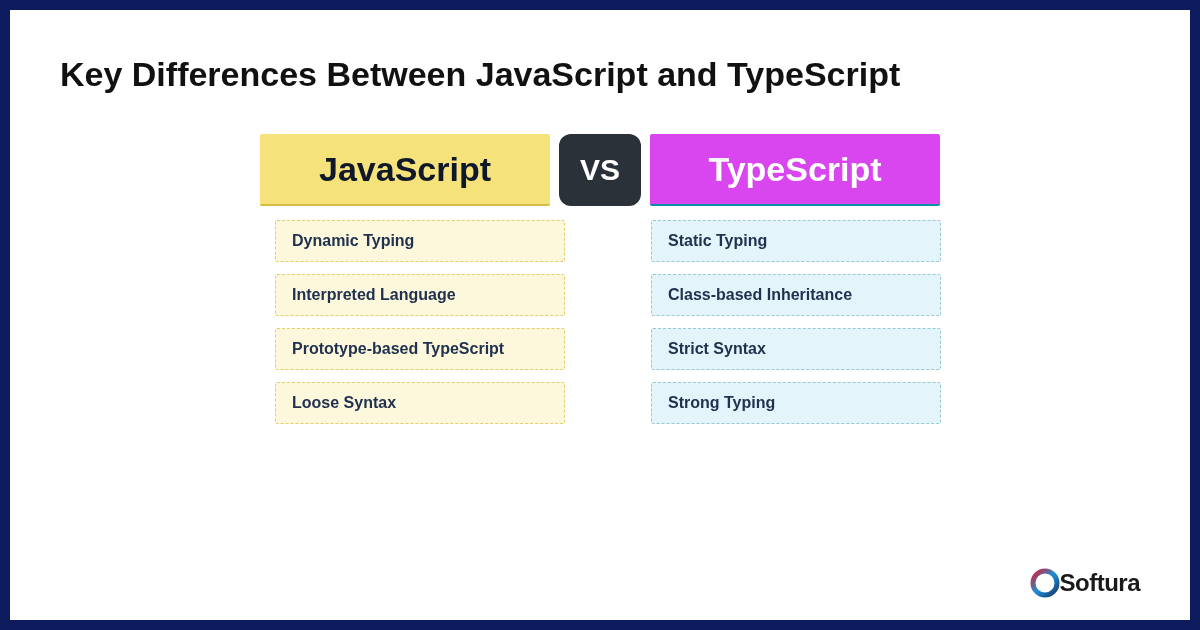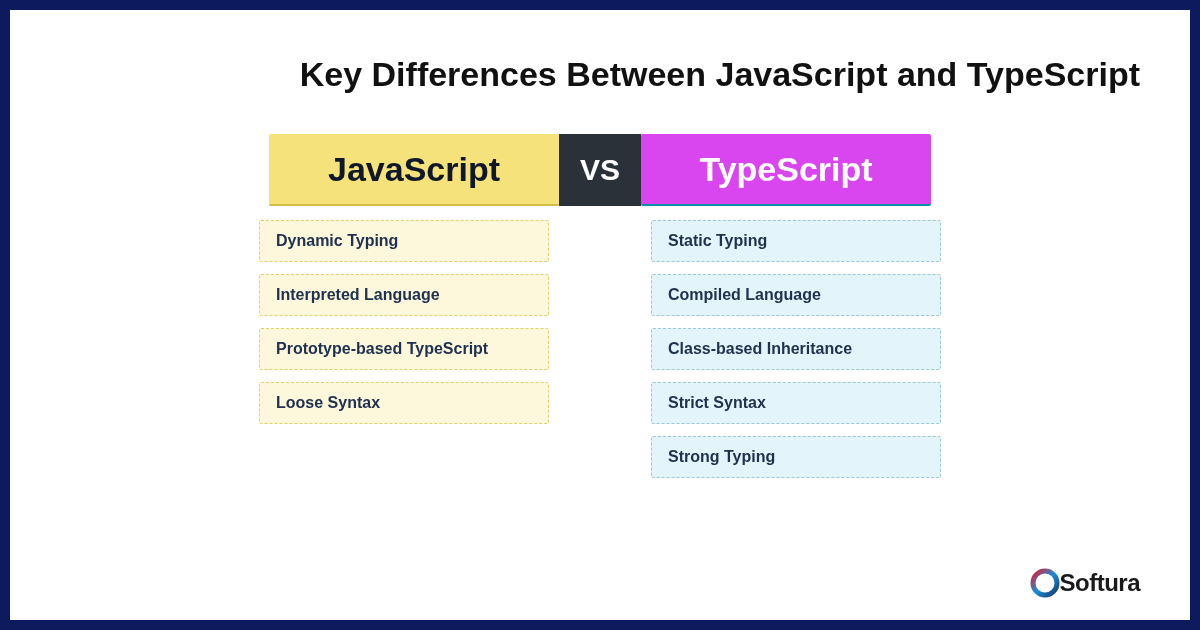--- a/index.html
+++ b/index.html
@@ -14,21 +14,21 @@
     width: 1200px;
     height: 630px;
     border: 10px solid #0d1b5e;
     position: relative;
     padding: 40px 50px 30px 50px;
     background: #fff;
   }
   .title {
     font-size: 34px;
     font-weight: 800;
-    text-align: right;
+    text-align: left;
     color: #111;
     margin-top: 5px;
     margin-bottom: 40px;
   }
   .compare-wrap {
     display: flex;
     justify-content: center;
     align-items: flex-start;
     gap: 0;
     position: relative;
@@ -56,39 +56,41 @@
   .vs-box {
     width: 82px;
     height: 72px;
     background: #2b3138;
     color: #fff;
     font-size: 30px;
     font-weight: 800;
     display: flex;
     align-items: center;
     justify-content: center;
-    margin: 0 0;
+    margin: 0 9px;
     flex-shrink: 0;
+    border-radius: 12px;
   }
   .spacer-mid {
     width: 82px;
     margin: 0 10px;
     flex-shrink: 0;
   }
   .item {
     width: 290px;
     padding: 11px 16px;
     font-size: 16px;
     font-weight: 600;
     color: #20324f;
     border-radius: 2px;
   }
   .item-js {
     background: #fdf8dc;
     border: 1px dashed #e4cf6f;
+    margin-left: 16px;
   }
   .item-ts {
     background: #e3f5fb;
     border: 1px dashed #9cc8d6;
   }
   .rows {
     display: flex;
     justify-content: center;
     gap: 0;
     margin-top: 14px;
@@ -131,21 +133,20 @@
   <div class="rows">
     <div class="list">
       <div class="item item-js">Dynamic Typing</div>
       <div class="item item-js">Interpreted Language</div>
       <div class="item item-js">Prototype-based TypeScript</div>
       <div class="item item-js">Loose Syntax</div>
     </div>
     <div class="spacer-mid"></div>
     <div class="list">
       <div class="item item-ts">Static Typing</div>
-      <div class="item item-ts">Compiled Language</div>
       <div class="item item-ts">Class-based Inheritance</div>
       <div class="item item-ts">Strict Syntax</div>
       <div class="item item-ts">Strong Typing</div>
     </div>
   </div>
 
   <div class="logo-area">
     <div class="logo-mark">
       <svg viewBox="0 0 30 30">
         <defs>

